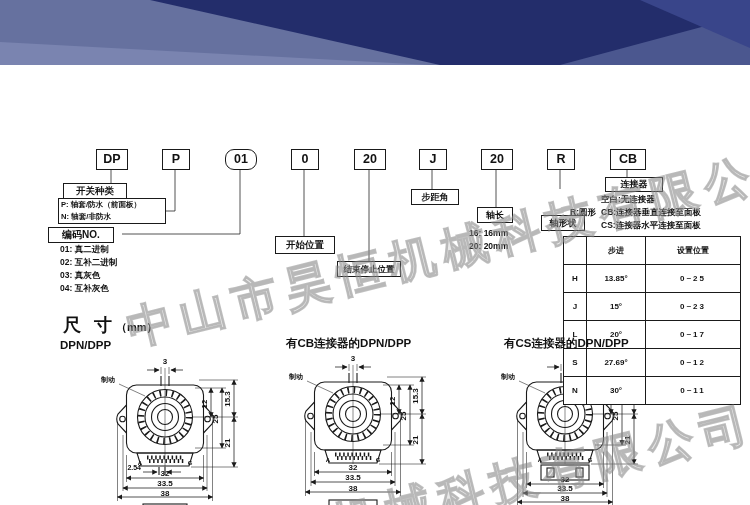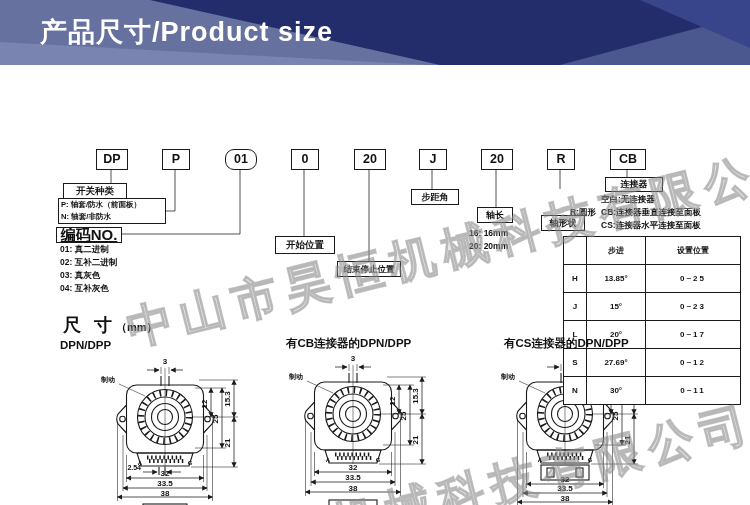--- a/index.html
+++ b/index.html
@@ -60,21 +60,20 @@
 </head>
 <body>
 
 <div id="page">
 
   <div id="banner">
     <div class="band1"></div>
     <div class="band2"></div>
     <div class="band3"></div>
     <div class="band4"></div>
-    <div id="banner-title">产品尺寸/Product size</div>
   </div>
 
 
   <svg width="750" height="505" viewBox="0 0 750 505" style="position:absolute;left:0;top:0;z-index:1;">
     <defs>
       <marker id="ar" viewBox="0 0 10 10" refX="9" refY="5" markerWidth="7" markerHeight="7" orient="auto-start-reverse">
         <path d="M0,0 L10,5 L0,10 Z" fill="#1a1a1a"></path>
       </marker>
     </defs>
 
@@ -258,21 +257,21 @@
   <div class="cbox" style="left:419px;top:149px;width:26px;z-index:2;">J</div>
   <div class="cbox" style="left:481px;top:149px;width:30px;z-index:2;">20</div>
   <div class="cbox" style="left:547px;top:149px;width:26px;z-index:2;">R</div>
   <div class="cbox" style="left:610px;top:149px;width:34px;z-index:2;">CB</div>
 
   <div class="lbox" style="left:63px;top:183px;width:62px;height:14px;font-size:9.5px;line-height:14px;z-index:2;">开关种类</div>
   <div class="lbox" style="left:58px;top:198px;width:102px;height:24px;font-size:7.6px;line-height:12px;text-align:left;padding:0 2px;z-index:2;">
     <div class="opt">P: 轴套/防水（前面板）</div>
     <div class="opt">N: 轴套/非防水</div>
   </div>
-  <div class="lbox" style="left:56px;top:227px;width:64px;height:14px;font-size:15px;line-height:14px;z-index:2;text-decoration:underline;">编码NO.</div>
+  <div class="lbox" style="left:48px;top:227px;width:64px;height:14px;font-size:10px;line-height:14px;z-index:2;">编码NO.</div>
   <div class="abs" style="left:60px;top:243px;font-size:8.5px;line-height:13px;z-index:2;">
     <div class="opt">01: 真二进制</div>
     <div class="opt">02: 互补二进制</div>
     <div class="opt">03: 真灰色</div>
     <div class="opt">04: 互补灰色</div>
   </div>
 
   <div class="lbox" style="left:275px;top:236px;width:58px;height:16px;font-size:9.5px;line-height:16px;z-index:2;">开始位置</div>
   <div class="lbox" style="left:337px;top:261px;width:62px;height:14px;font-size:8.5px;line-height:14px;z-index:2;">结束停止位置</div>
 

